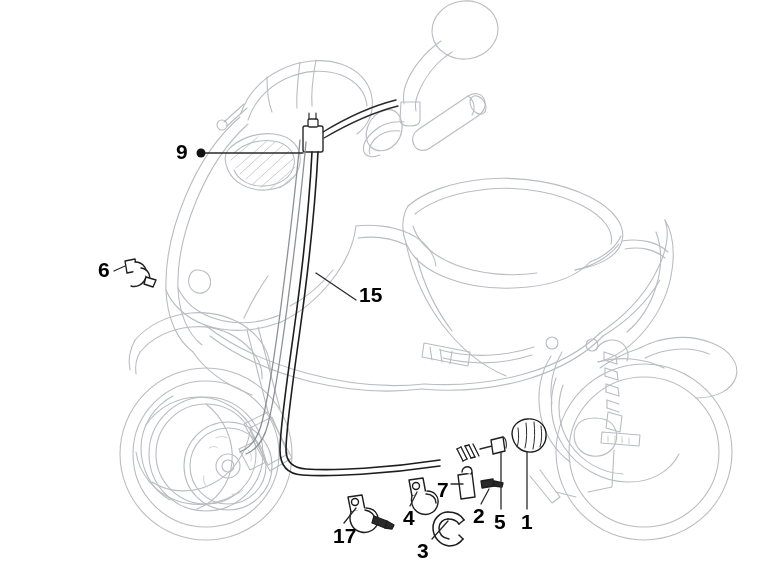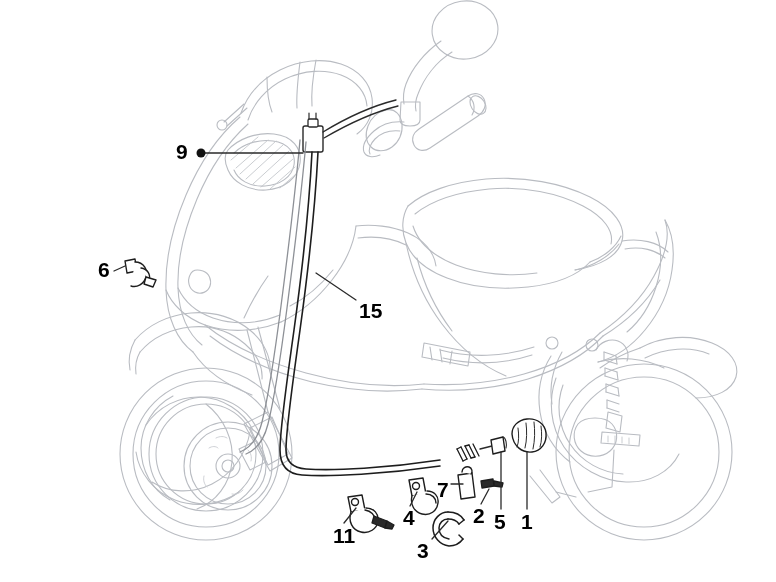--- a/index.html
+++ b/index.html
@@ -311,22 +311,22 @@
       <line x1="432" y1="539" x2="448" y2="521"></line>
       <line x1="451" y1="484" x2="463" y2="484"></line>
       <line x1="481" y1="504" x2="489" y2="489"></line>
       <line x1="501" y1="509" x2="501" y2="452"></line>
       <line x1="527" y1="509" x2="527" y2="452"></line>
     </g>
   </svg>
 
   <div class="callout-label" style="left:176px; top:141px;">9</div>
   <div class="callout-label" style="left:98px;  top:259px;">6</div>
-  <div class="callout-label" style="left:359px; top:300px;">15</div>
-  <div class="callout-label" style="left:333px; top:525px;">11</div>
+  <div class="callout-label" style="left:359px; top:284px;">15</div>
+  <div class="callout-label" style="left:333px; top:525px;">17</div>
   <div class="callout-label" style="left:403px; top:507px;">4</div>
   <div class="callout-label" style="left:417px; top:540px;">3</div>
   <div class="callout-label" style="left:437px; top:479px;">7</div>
   <div class="callout-label" style="left:473px; top:505px;">2</div>
   <div class="callout-label" style="left:494px; top:511px;">5</div>
   <div class="callout-label" style="left:521px; top:511px;">1</div>
 
 </div>
 
 </body></html>

